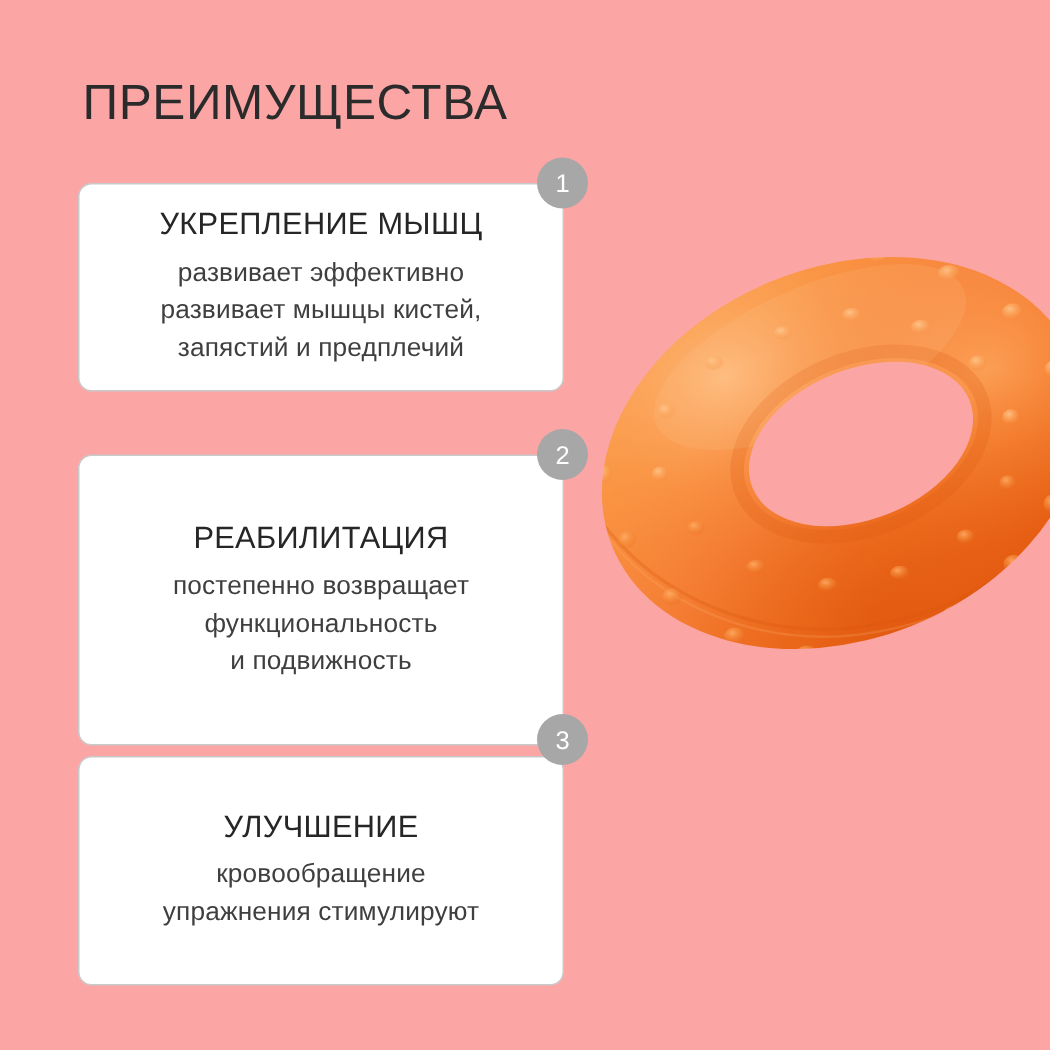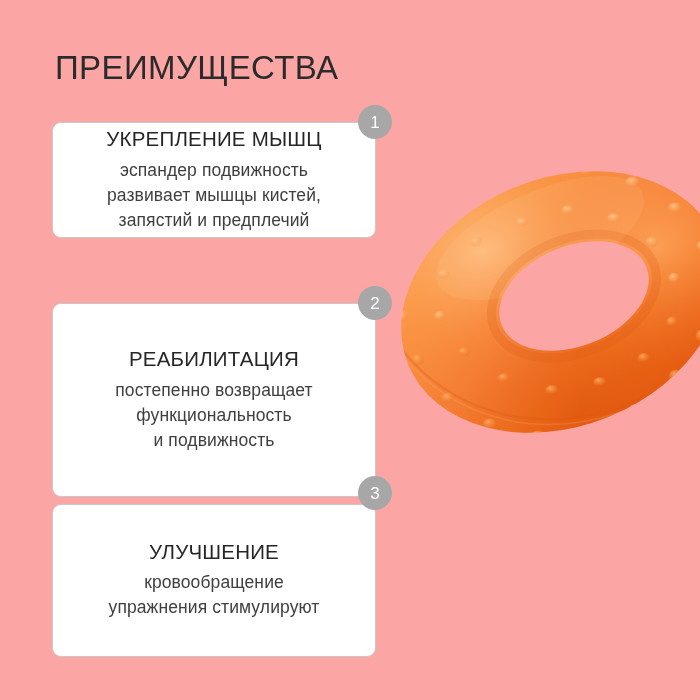--- a/index.html
+++ b/index.html
@@ -63,21 +63,21 @@
     background: #ffffff;
     border: 1px solid #c9c9c9;
     border-radius: 9px;
     display: flex;
     flex-direction: column;
     align-items: center;
     justify-content: center;
     text-align: center;
     padding: 10px 12px 12px 12px;
   }
-  #card-1 { top: 122px; height: 116px; }
+  #card-1 { top: 122px; height: 139px; }
   #card-2 { top: 303px; height: 194px; }
   #card-3 { top: 504px; height: 153px; }
 
   .card-title {
     margin: 0 0 7px 0;
     font-size: 20.5px;
     line-height: 25px;
     font-weight: 500;
     color: #262626;
     letter-spacing: 0.2px;
@@ -237,21 +237,21 @@
         <ellipse cx="150" cy="108" rx="112" ry="46" transform="rotate(-24 150 108)" fill="#FFD2A4" opacity="0.13"></ellipse>
       </g>
     </svg>
   </div>
 
   <h1 id="page-title">ПРЕИМУЩЕСТВА</h1>
 
   <div class="card" id="card-1">
     <h2 class="card-title">УКРЕПЛЕНИЕ МЫШЦ</h2>
     <p class="card-body">
-      <span>эспандер подвижность</span>
+      <span>развивает эффективно</span>
       <span>развивает мышцы кистей,</span>
       <span>запястий и предплечий</span>
     </p>
   </div>
   <div class="badge" id="badge-1">1</div>
 
   <div class="card" id="card-2">
     <h2 class="card-title">РЕАБИЛИТАЦИЯ</h2>
     <p class="card-body">
       <span>постепенно возвращает</span>

